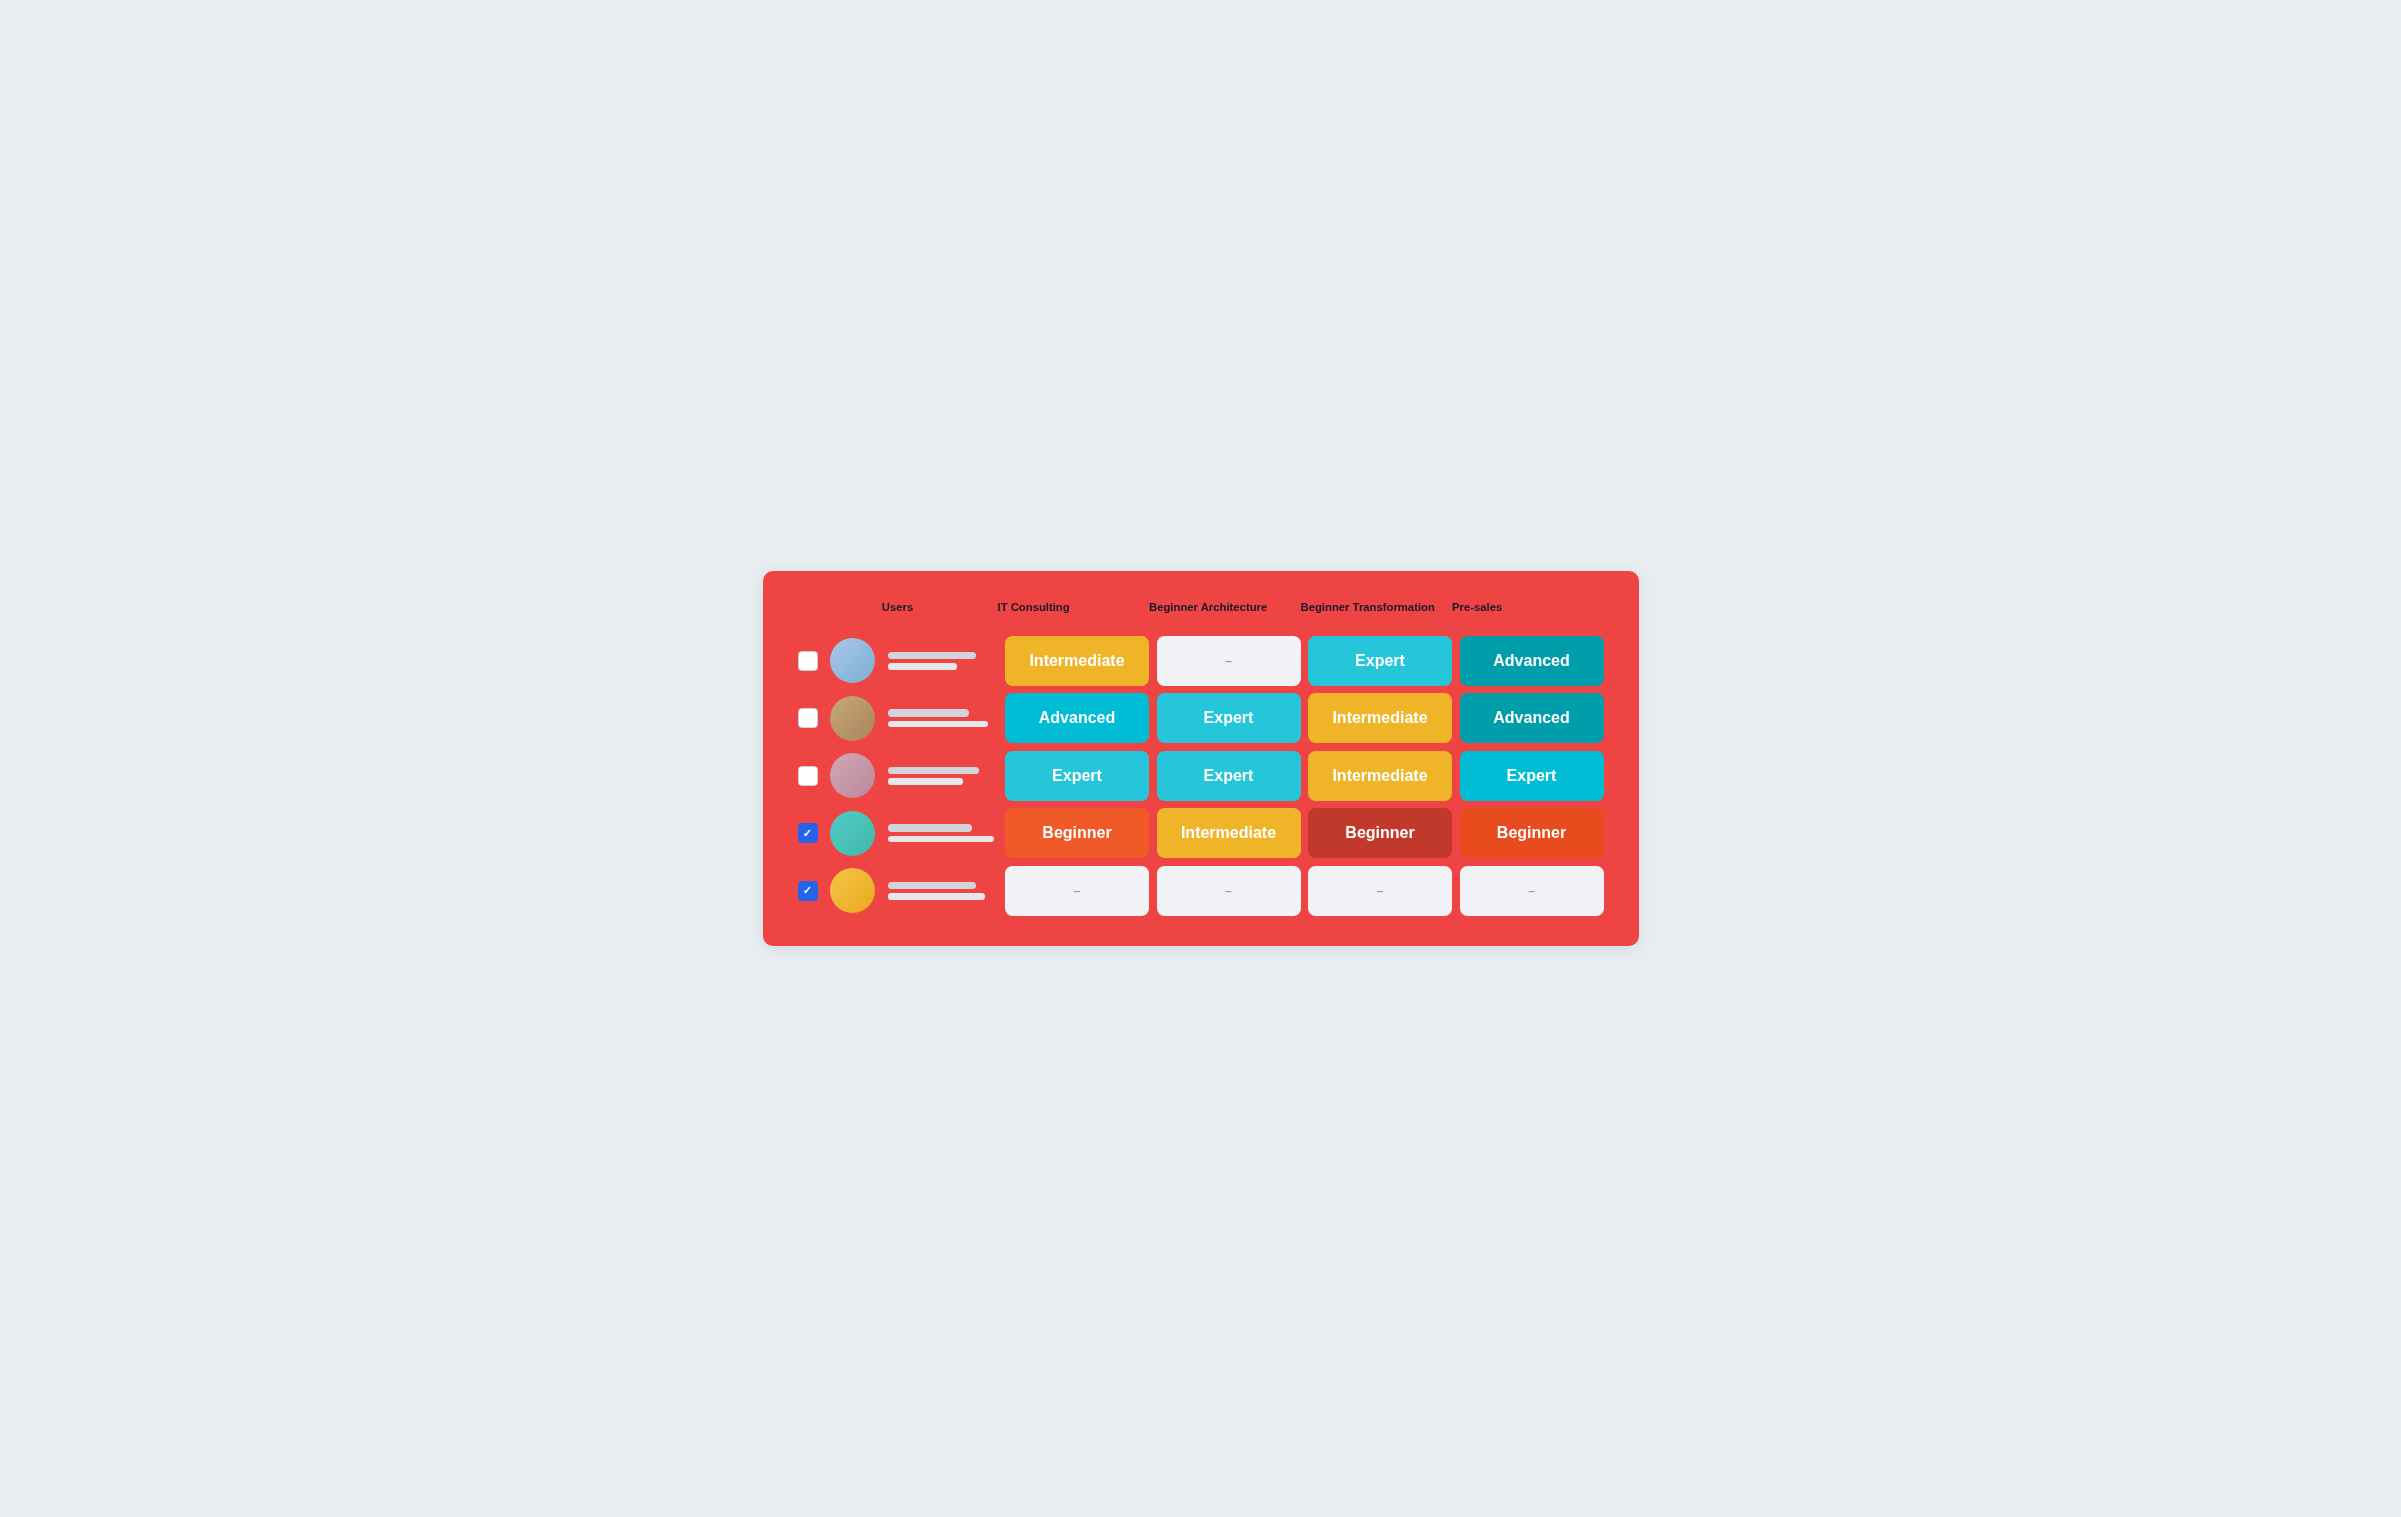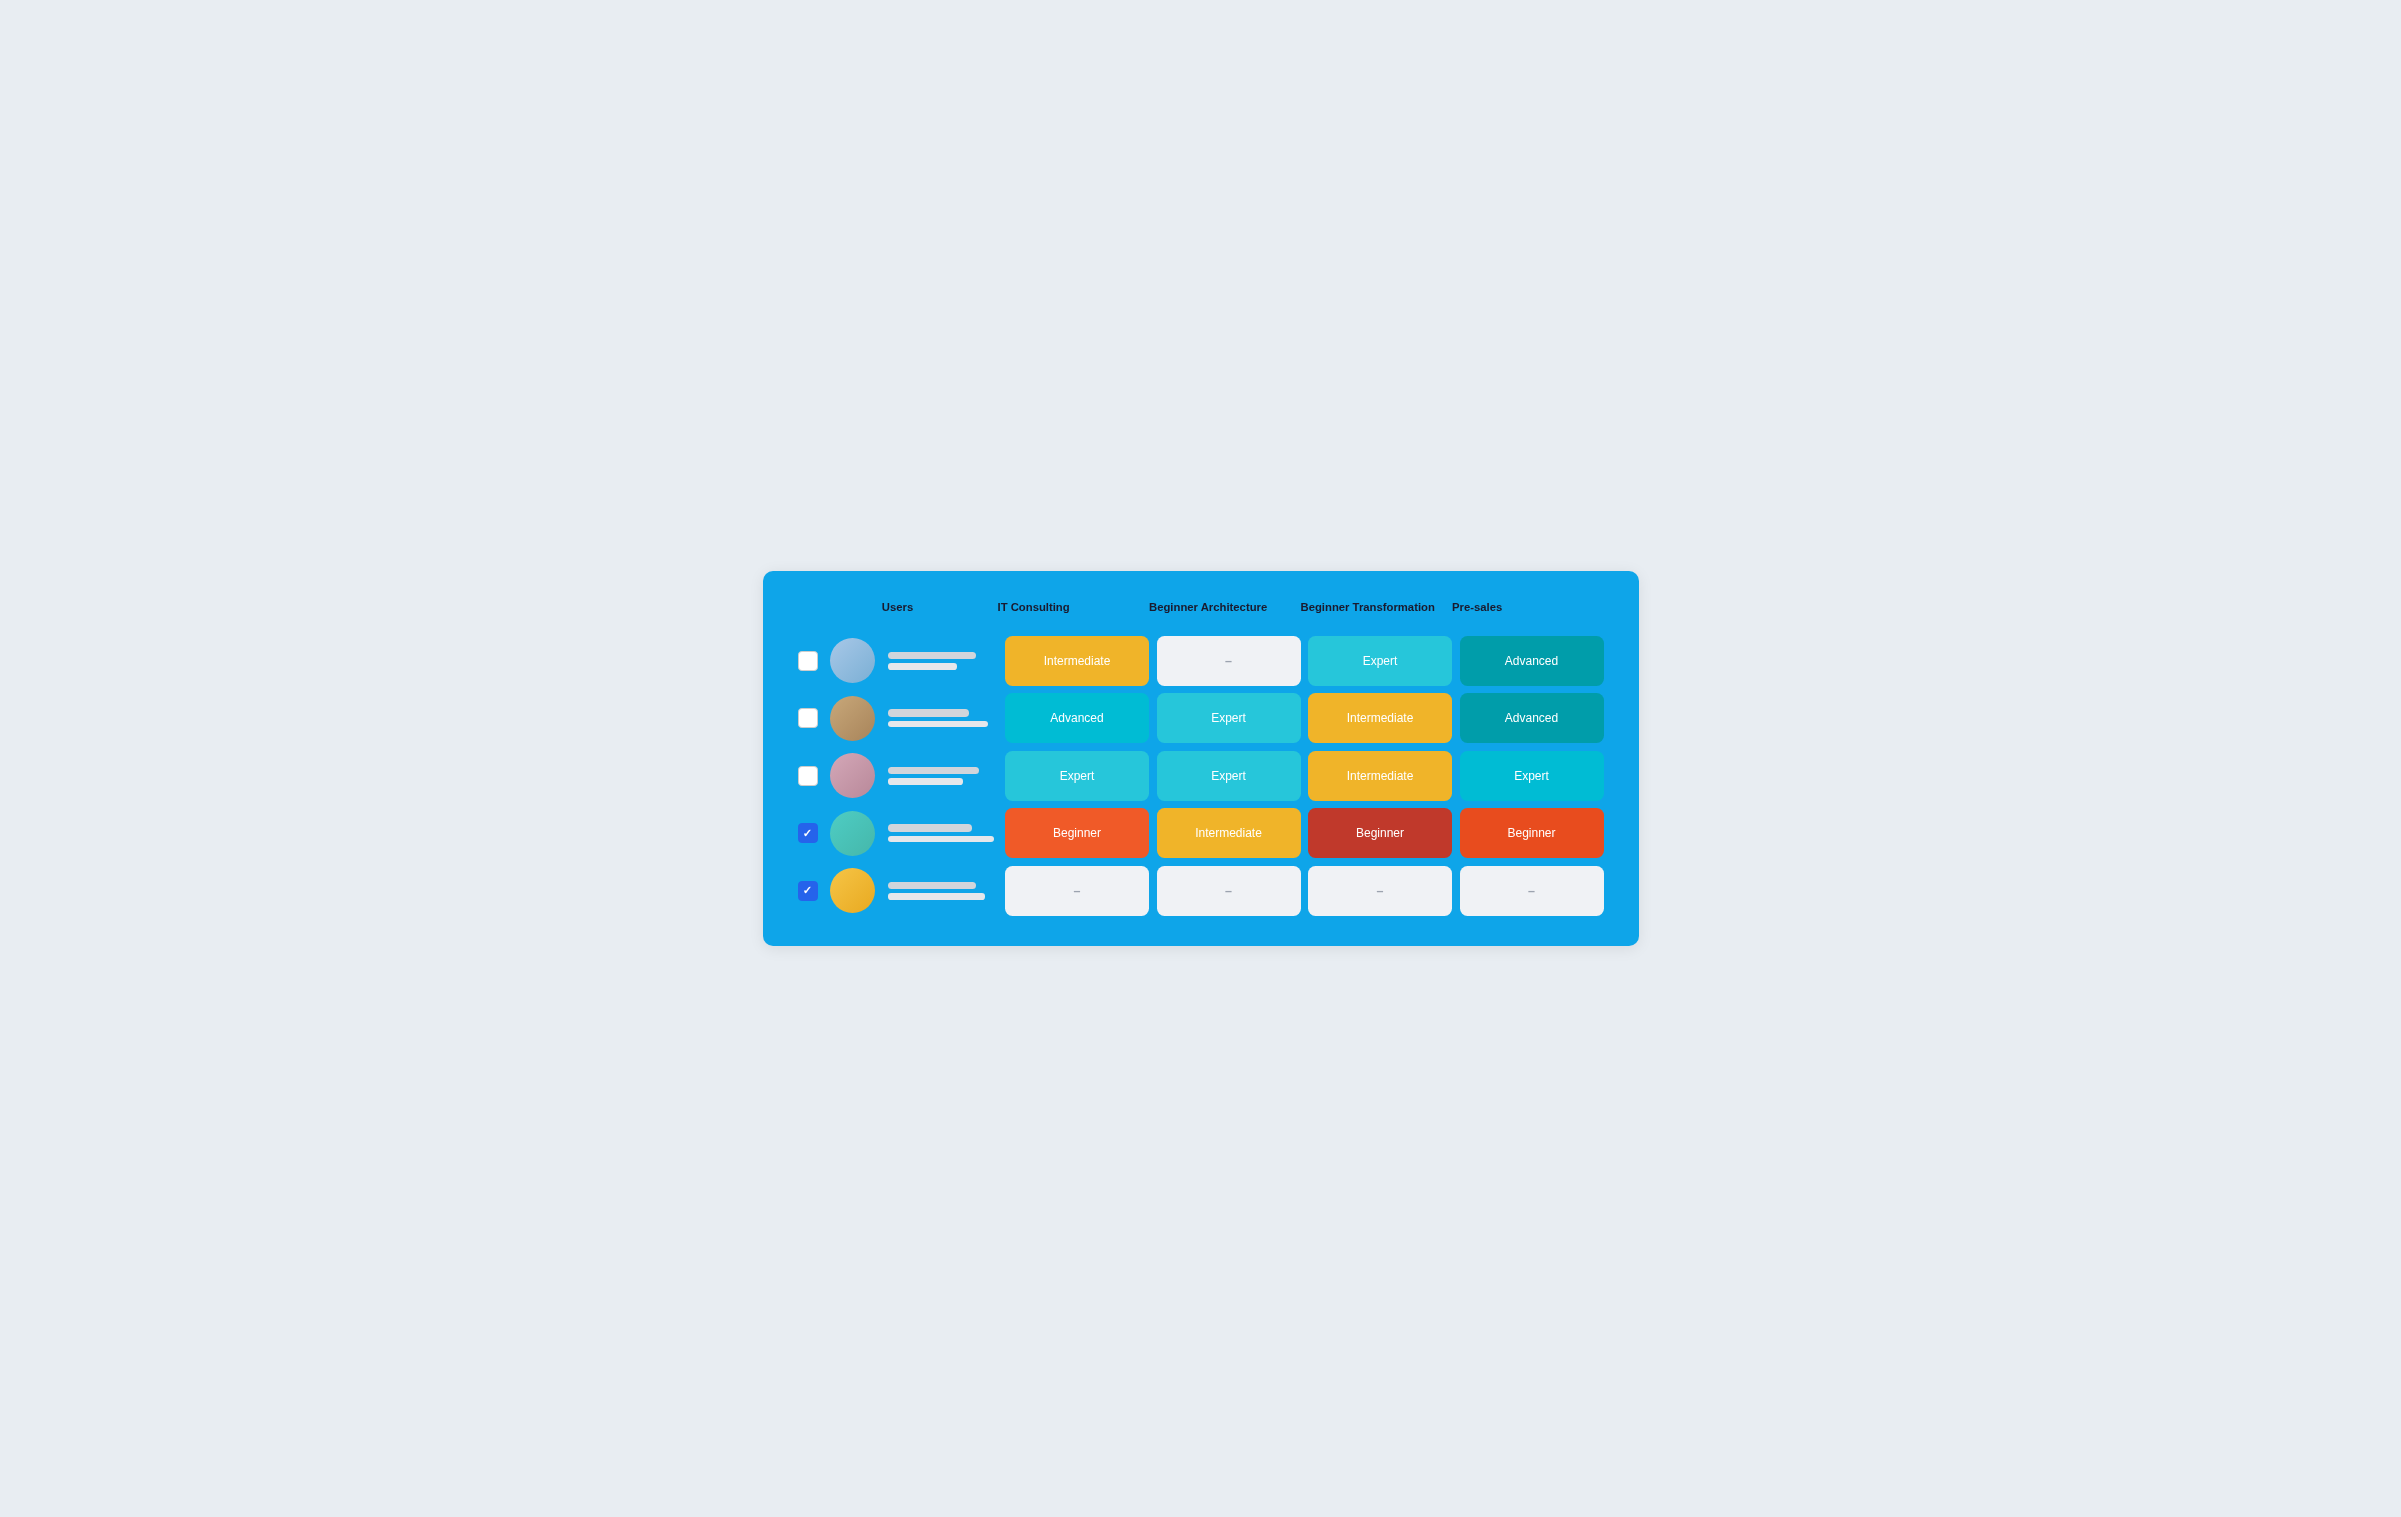--- a/index.html
+++ b/index.html
@@ -6,21 +6,21 @@
     body {
       background: #e8edf2;
       font-family: -apple-system, BlinkMacSystemFont, 'Segoe UI', Helvetica, Arial, sans-serif;
       display: flex;
       justify-content: center;
       align-items: center;
       min-height: 100vh;
       padding: 25px;
     }
     .card {
-      background: #0ea5e9;
+      background: #ef4444;
       border-radius: 10px;
       padding: 30px 35px;
       width: 100%;
       max-width: 876px;
       box-shadow: 0 2.5px 15px rgba(0,0,0,0.08);
     }
     .table-container {
       width: 100%;
     }
     .table-header {
@@ -102,22 +102,22 @@
     }
     .user-sub-bar {
       height: 6.3px;
       background: #e5e7eb;
       border-radius: 3.1px;
     }
     .skill-cell {
       border-radius: 7.5px;
       padding: 12.5px 10px;
       text-align: center;
-      font-size: 12px;
-      font-weight: 400;
+      font-size: 16px;
+      font-weight: 700;
       color: #fff;
       min-height: 50px;
       display: flex;
       align-items: center;
       justify-content: center;
       cursor: pointer;
     }
     .skill-intermediate { background: #f0b429; }
     .skill-advanced { background: #00bcd4; }
     .skill-expert { background: #26c6da; }

